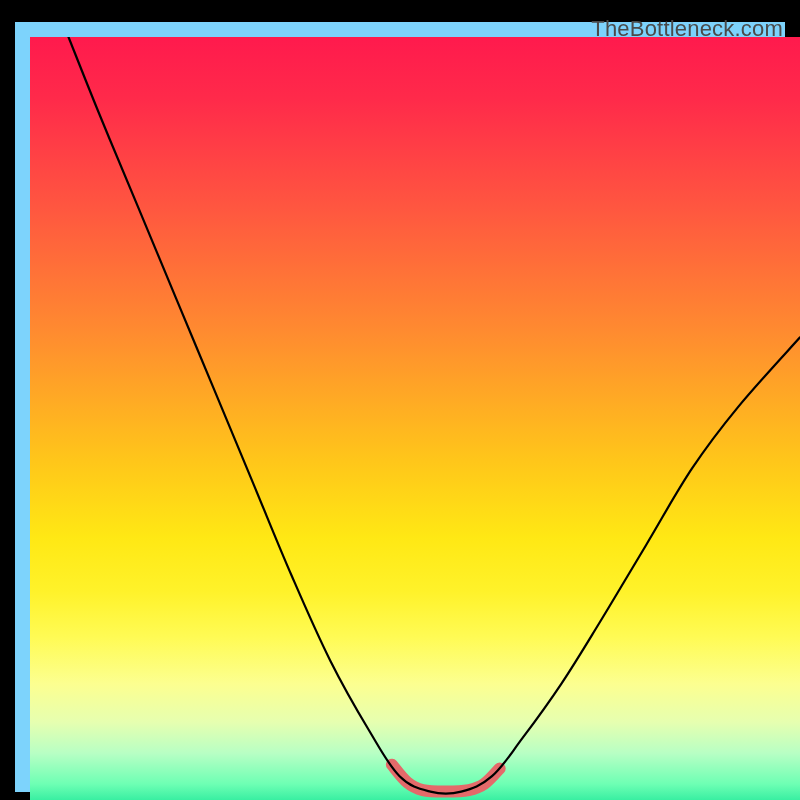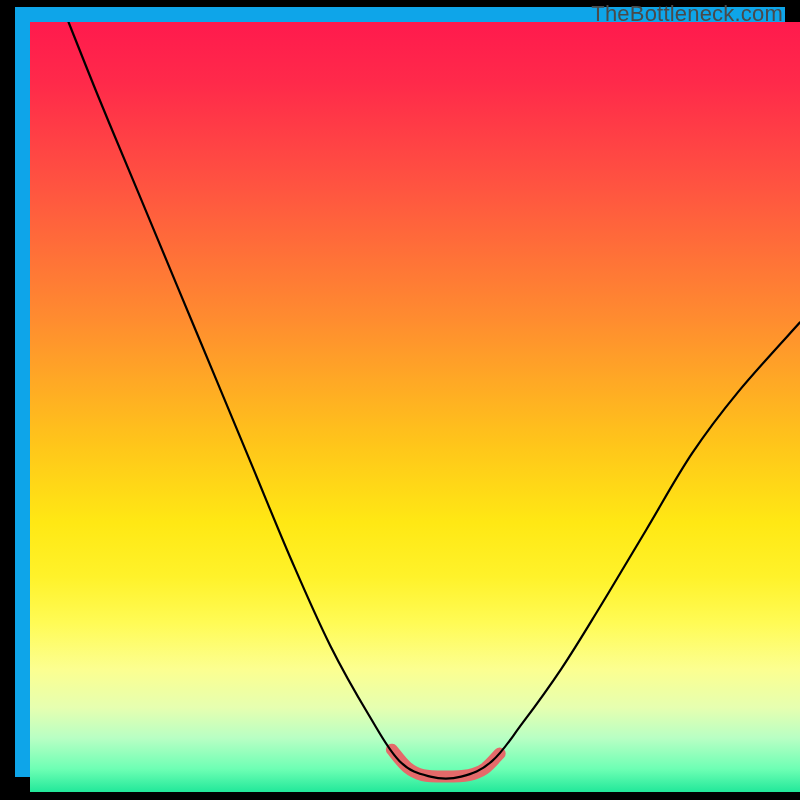--- a/index.html
+++ b/index.html
@@ -7,24 +7,24 @@
     padding: 0;
     width: 800px;
     height: 800px;
     background: #000;
     overflow: hidden;
     font-family: Arial, Helvetica, sans-serif;
   }
   .frame {
     position: absolute;
     left: 15px;
-    top: 7px;
+    top: 22px;
     width: 770px;
     height: 770px;
-    background: #0ea5e9;
+    background: #7dd3fc;
   }
   .plot-area {
     position: absolute;
     left: 15px;
     top: 15px;
     width: 770px;
     height: 770px;
     overflow: hidden;
   }
   .gradient {

